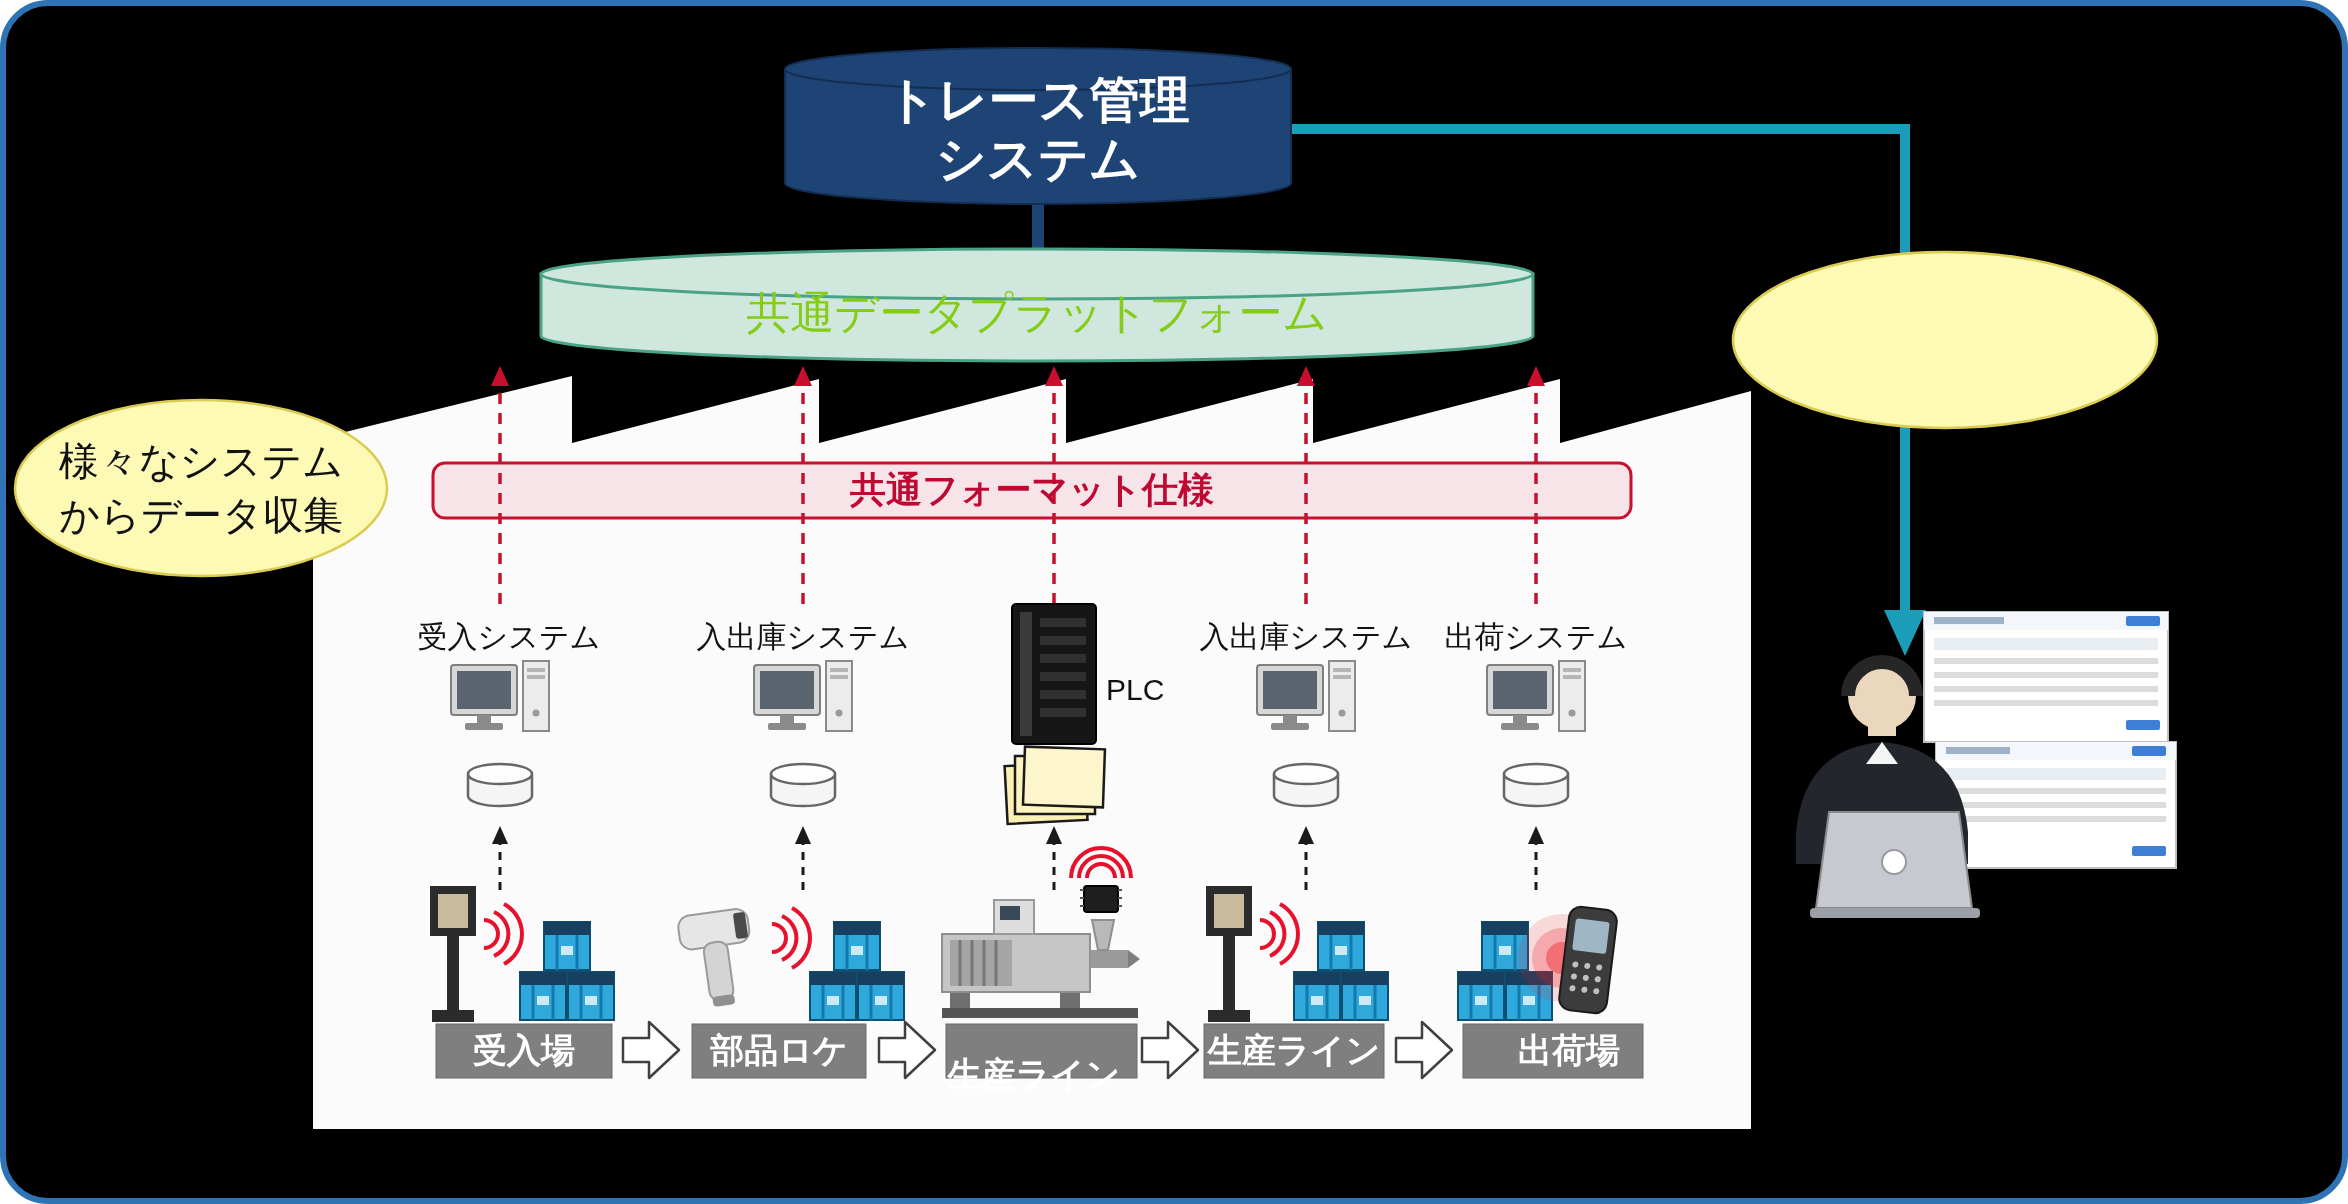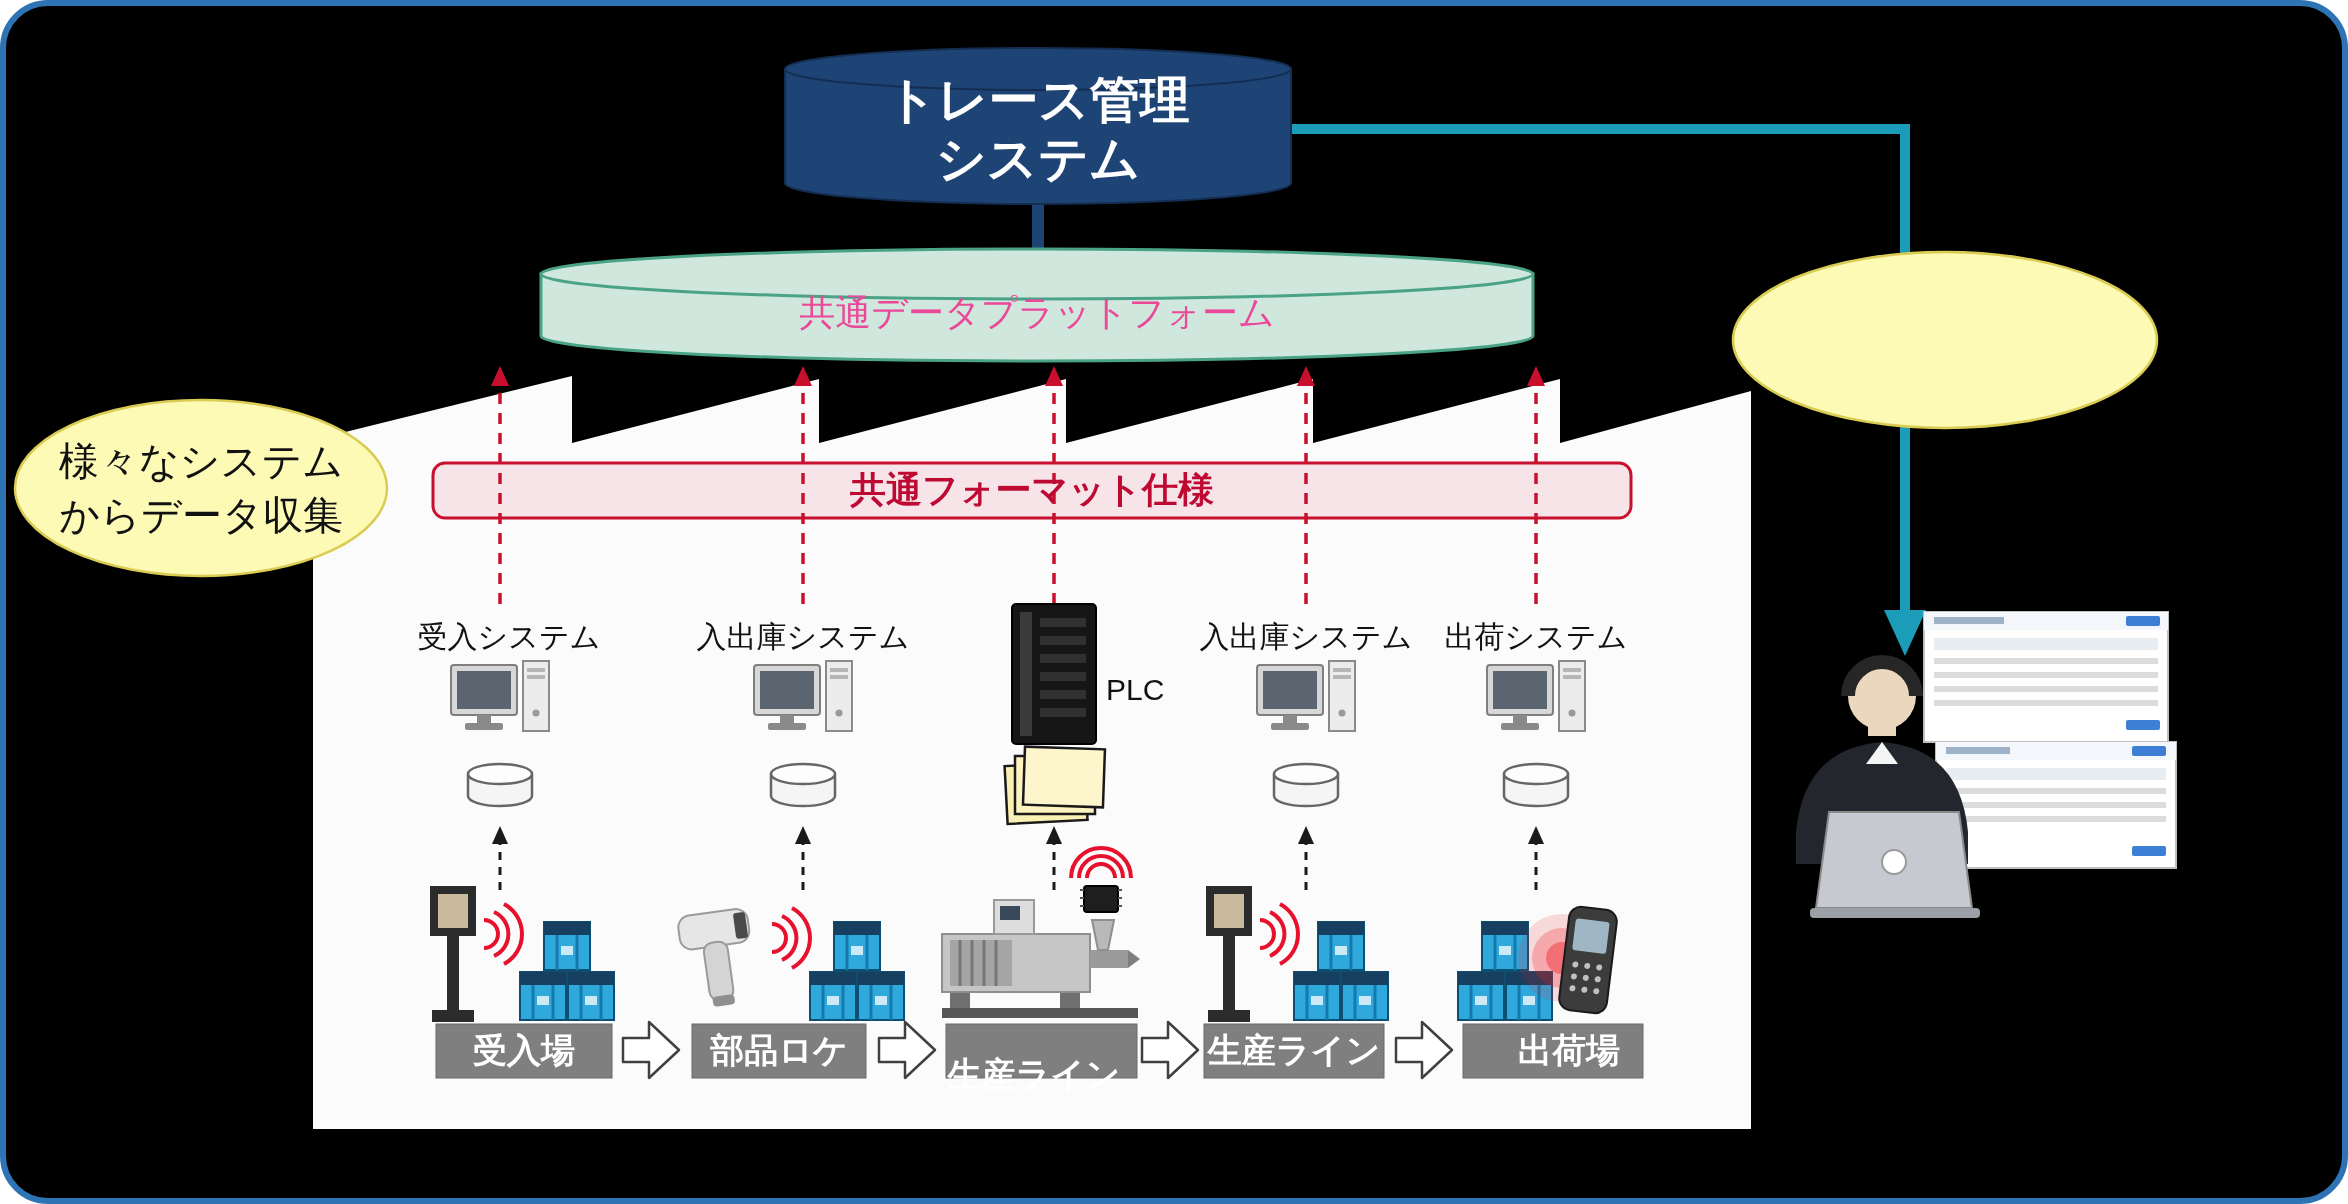--- a/index.html
+++ b/index.html
@@ -2,21 +2,21 @@
 <html><head>
 <meta charset="utf-8">
 <style>
   html,body { margin:0; padding:0; background:#ffffff; font-family:"Liberation Sans", sans-serif; }
   .canvas { position:relative; width:2348px; height:1204px; background:#000000;
             border:6px solid #2E74B5; border-radius:48px; box-sizing:border-box; overflow:hidden; }
   .layer { position:absolute; left:0; top:0; width:2348px; height:1204px; }
   .txt { position:absolute; display:flex; flex-direction:column; align-items:center;
          justify-content:center; text-align:center; z-index:5; }
   .t-trace   { left:779px;  top:60px;  width:506px; height:128px; color:#FFFFFF; font-size:50px; font-weight:bold; line-height:1.18; }
-  .t-platform{ left:535px;  top:278px; width:992px; height:58px;  color:#ec4899; font-size:36px; font-weight:500; }
+  .t-platform{ left:535px;  top:278px; width:992px; height:58px;  color:#84cc16; font-size:44px; font-weight:500; }
   .t-banner  { left:427px;  top:457px; width:1198px; height:55px; color:#BE0A33; font-size:36px; font-weight:600;border-radius:10px; }
   .t-bubble-left  { left:9px;    top:394px; width:372px; height:176px; color:#111; font-size:40px; line-height:1.35; }
   .t-bubble-right { left:1727px; top:246px; width:424px; height:176px; color:#111; font-size:40px; line-height:1.35; }
   .sys-label { top:608px; width:250px; height:46px; color:#111; font-size:30px; font-weight:500; }
   .sys-1 { left:378px; } .sys-2 { left:672px; } .sys-4 { left:1175px; } .sys-5 { left:1405px; }
   .plc-label { left:1100px; top:664px; width:100px; height:40px; color:#111; font-size:30px;
                align-items:flex-start; text-align:left; }
   .station-label { top:1018px; height:54px; color:#FFFFFF; font-size:34px; font-weight:bold; }
   .st-1 { left:430px;  width:176px; } .st-2 { left:686px;  width:174px; }
   .st-3 { left:940px;  width:176px;margin-top:24px; } .st-4 { left:1198px; width:180px; }

